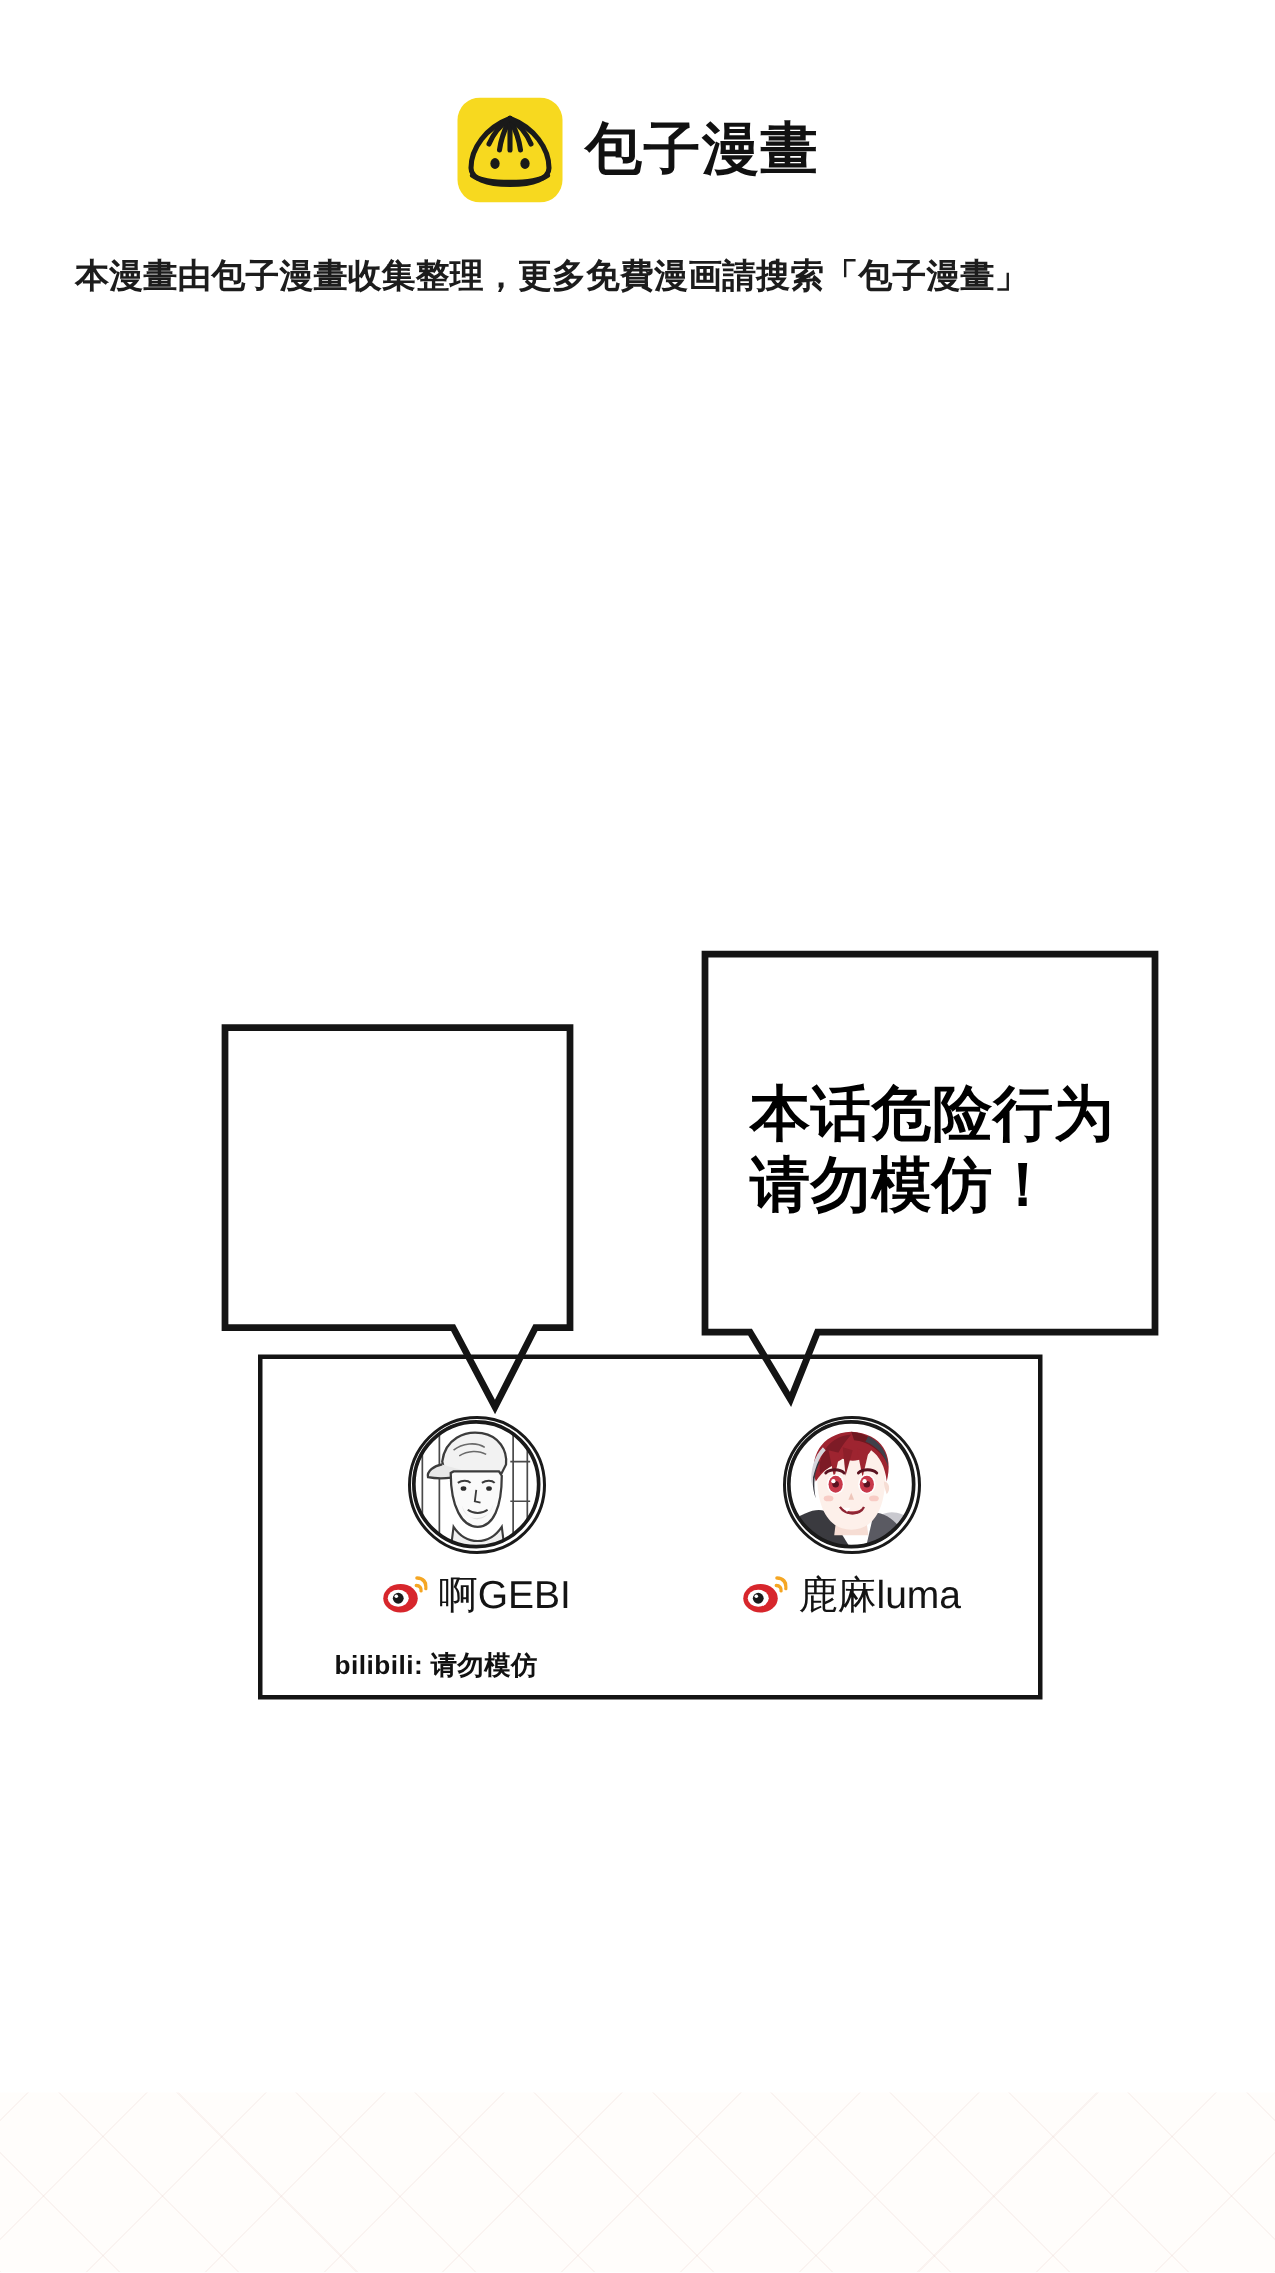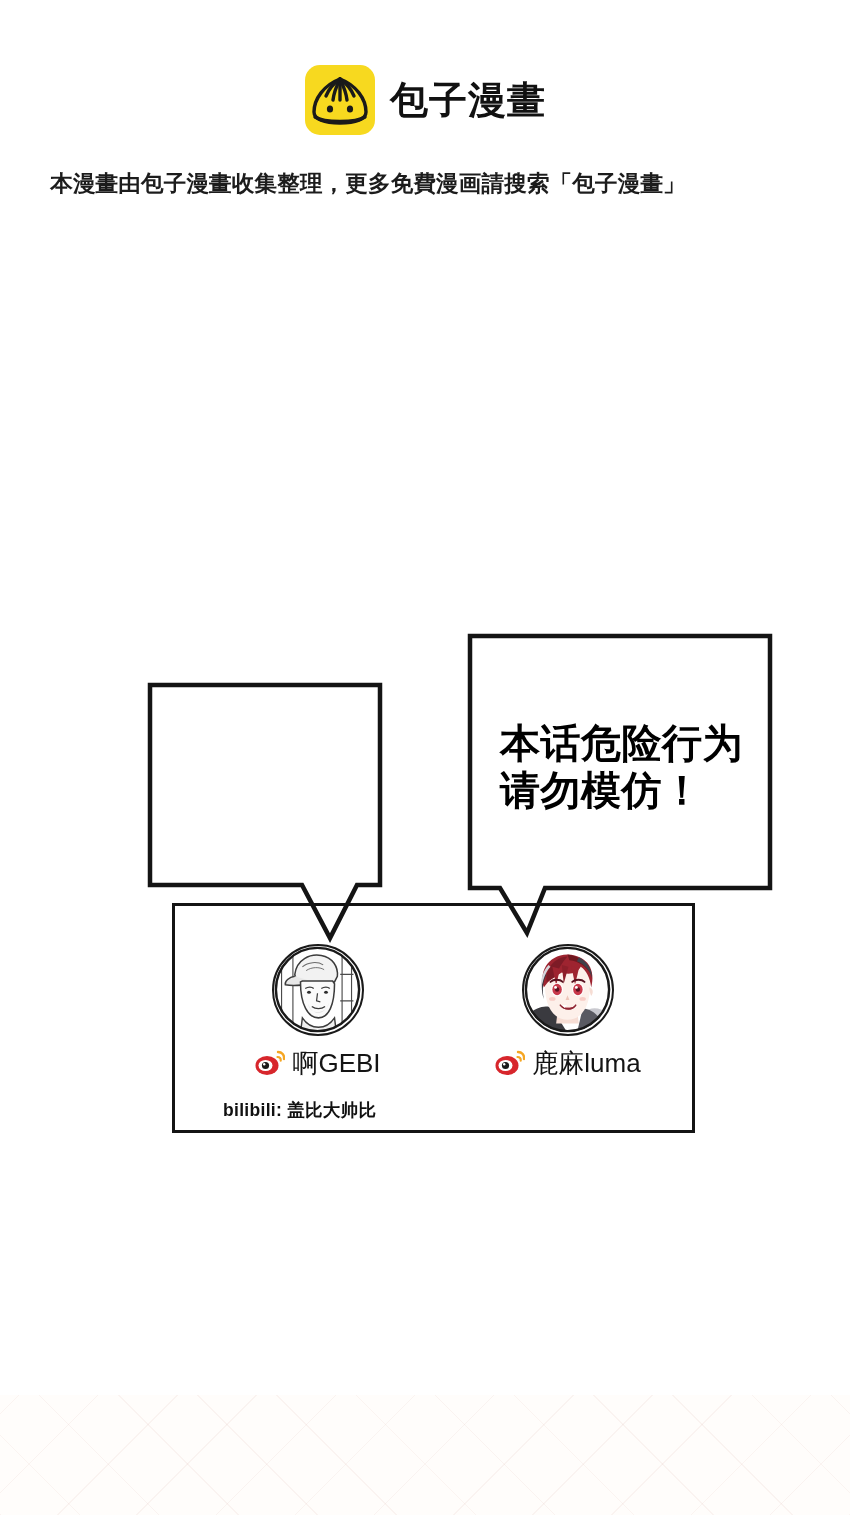--- a/index.html
+++ b/index.html
@@ -337,18 +337,18 @@
             <ellipse cx="12" cy="15.5" rx="11.5" ry="9.5" fill="#D7262C"></ellipse>
             <ellipse cx="10.5" cy="15.5" rx="7" ry="5.6" fill="#ffffff"></ellipse>
             <circle cx="10.5" cy="15.5" r="3.6" fill="#1a1a1a"></circle>
             <circle cx="9.2" cy="14.2" r="1.2" fill="#ffffff"></circle>
           </svg>
         </span>
         <span class="handle-text">鹿麻luma</span>
       </div>
     </div>
 
-    <div class="sub-handle">bilibili: 盖比大帅比</div>
+    <div class="sub-handle">bilibili: 请勿模仿</div>
   </div>
 
   <div class="watermark-band"></div>
 
 </div>
 
 </body></html>

